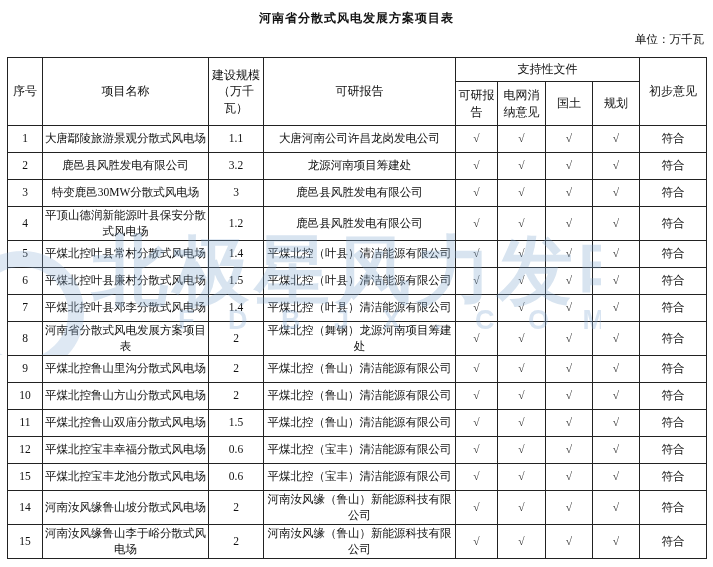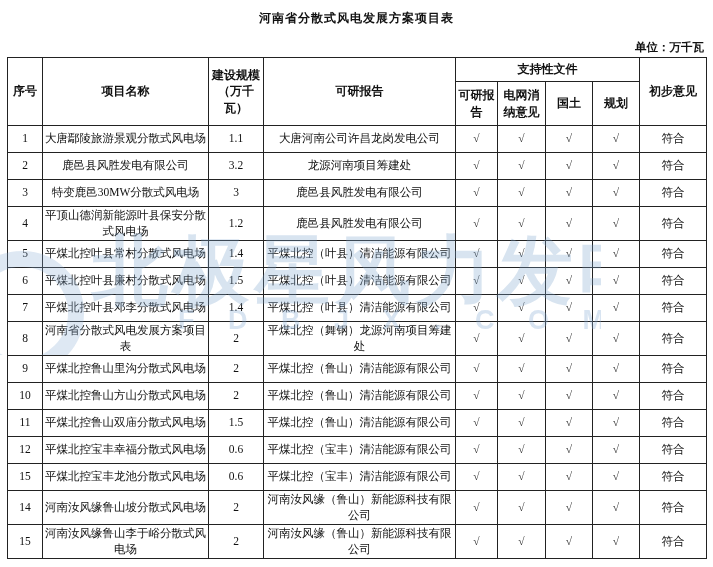--- a/index.html
+++ b/index.html
@@ -13,41 +13,41 @@
   }
   .title{
     text-align:center;
     font-size:12px;
     font-weight:bold;
     padding-top:10px;
     letter-spacing:1px;
   }
   .unit{
     position:absolute;
-    right:9px;top:40px;
+    right:9px;top:32px;
     font-size:11.5px;
-    font-weight:bold;
+    font-weight:normal;
   }
   table.main{
     border-collapse:collapse;
     table-layout:fixed;
     width:699px;
     margin:30px 0 0 7px;
   }
   table.main th, table.main td{
     border:1px solid #222;
     text-align:center;
     vertical-align:middle;
     padding:1px 2px;
     line-height:1.35;
     word-break:break-all;
   }
   table.main th{
     font-size:12px;
-    font-weight:bold;
+    font-weight:normal;
   }
   tr.hdr-top{height:24px;}
   tr.hdr-sub{height:44px;}
   table.main td{
     font-size:11.5px;
   }
   tbody tr{height:27px;}
   td.chk{font-size:11.5px;color:#333;}
   
   .watermark{

